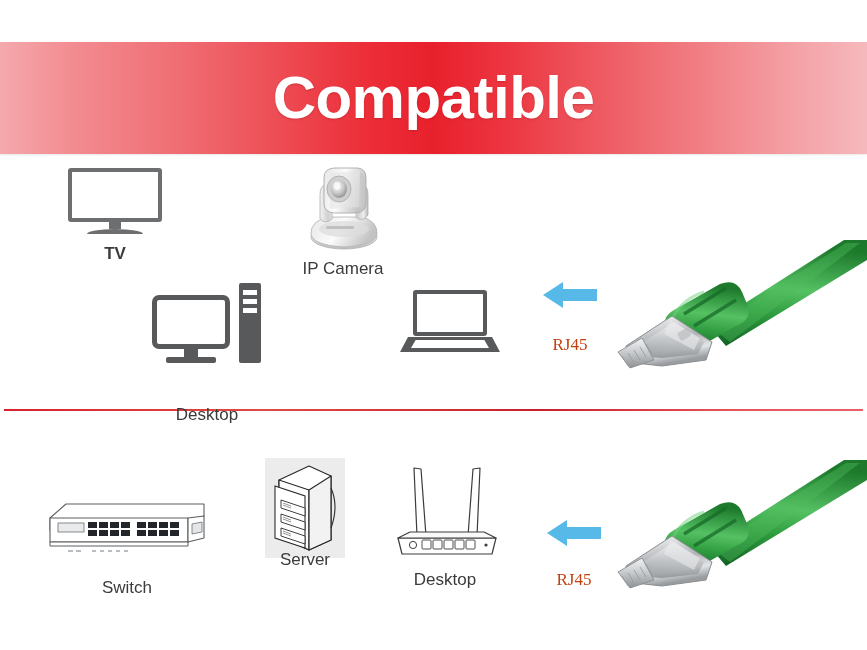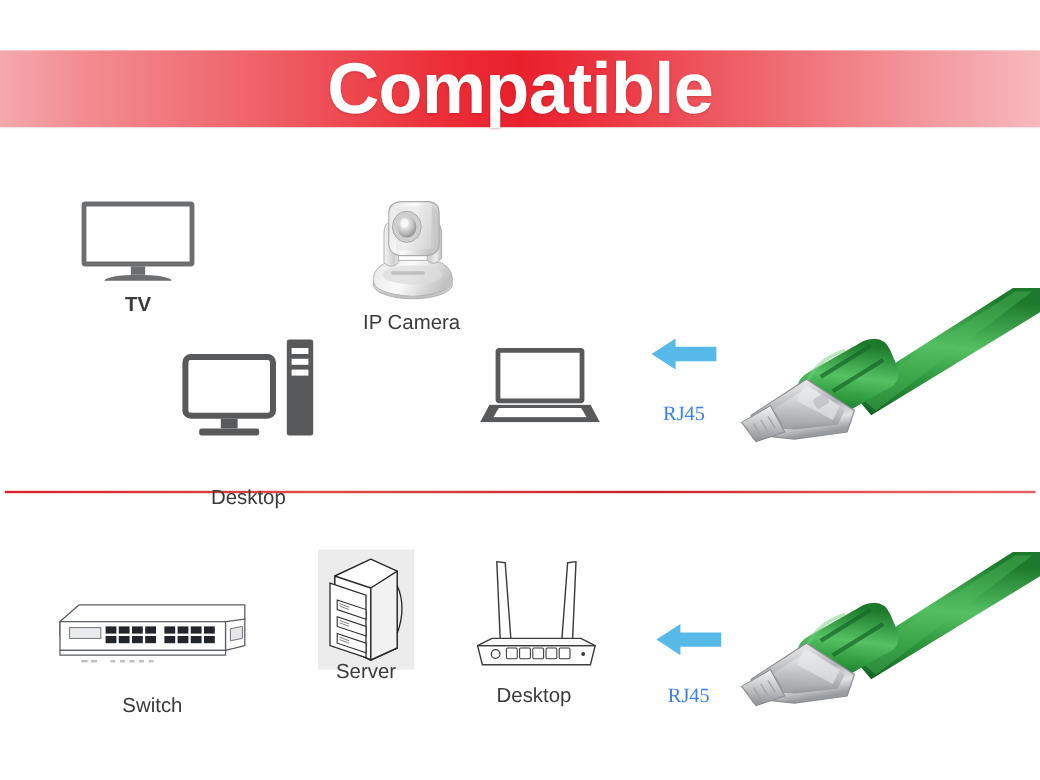--- a/index.html
+++ b/index.html
@@ -5,21 +5,21 @@
   html,body{margin:0;padding:0;}
   body{
     width:867px;height:650px;background:#ffffff;
     font-family:"Liberation Sans", sans-serif;
     overflow:hidden;position:relative;
   }
   .stage{position:absolute;inset:0;width:867px;height:650px;}
 
   
   .banner{
-    position:absolute;left:0;top:42px;width:867px;height:64px;
+    position:absolute;left:0;top:42px;width:867px;height:112px;
     background:linear-gradient(to right,
        #f4a9ad 0%, #f28d92 8%, #ef6a70 22%, #ec2f39 42%,
        #e8202c 50%, #ec3540 58%, #f0767c 78%, #f4a2a7 92%, #f6b9bd 100%);
     display:flex;align-items:center;justify-content:center;
     box-shadow:0 1px 2px rgba(0,0,0,.10);
   }
   .banner-title{
     color:#ffffff;font-size:60px;line-height:60px;font-weight:bold;
     letter-spacing:-0.5px;
     text-shadow:0 1px 2px rgba(120,0,0,.25);
@@ -84,21 +84,21 @@
     background:#fff;
     clip-path:polygon(0% 100%, 6% 0%, 94% 0%, 100% 100%);
   }
 
   
   .cam{position:relative;width:78px;height:86px;}
 
   
   .arrow{width:58px;height:34px;}
 
-  .rj{font-family:"Liberation Serif", serif;font-size:17px;color:#3b82f6;
+  .rj{font-family:"Liberation Serif", serif;font-size:17px;color:#c2410c;
       text-align:center;width:80px;}
 
   
   .svgart{display:block;}
   .server-bg{position:absolute;left:0;top:0;width:86px;height:104px;background:#ececec;}
 </style>
 </head>
 <body>
 
 <div class="stage">

